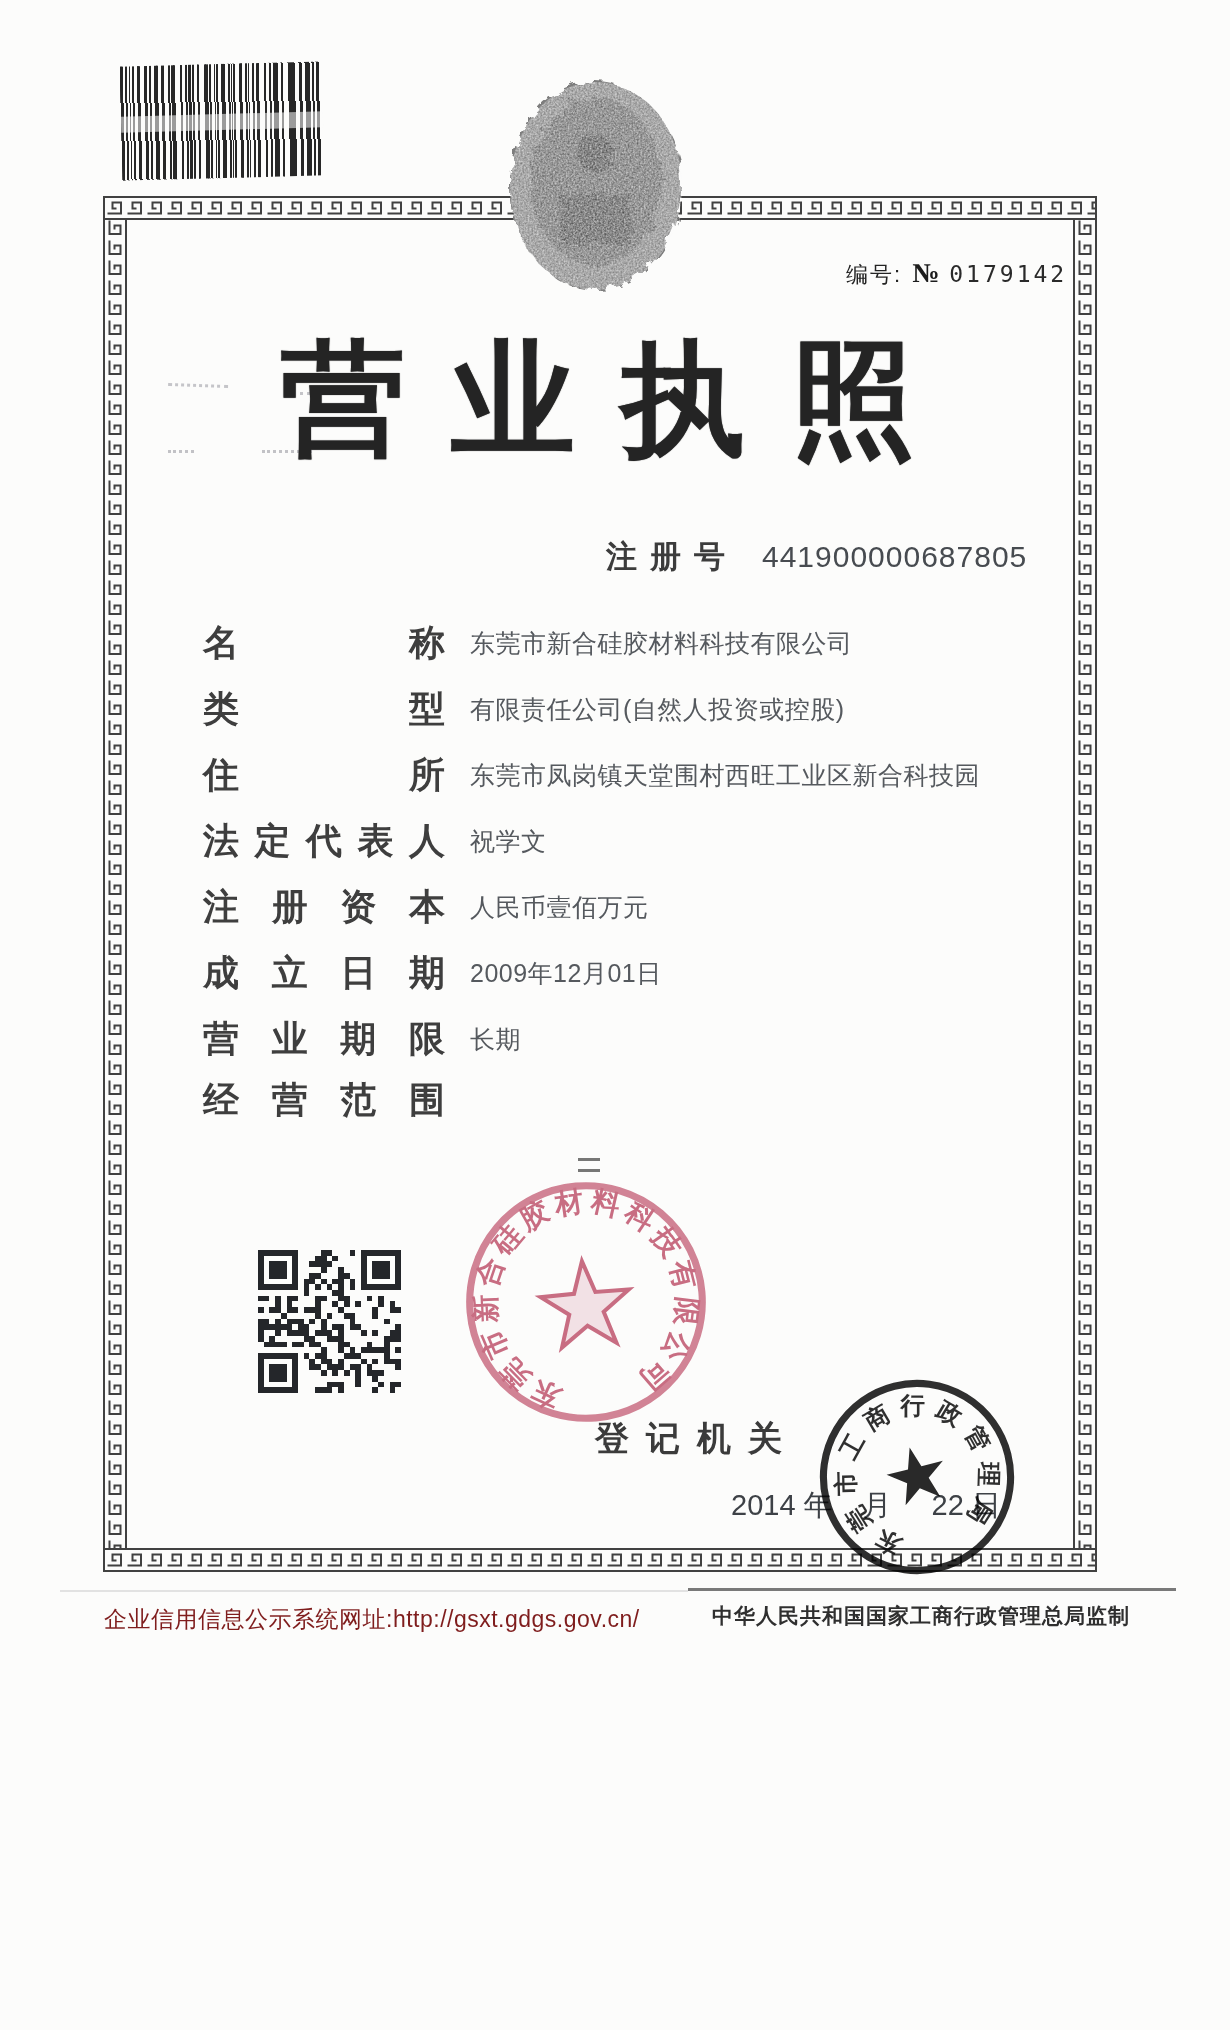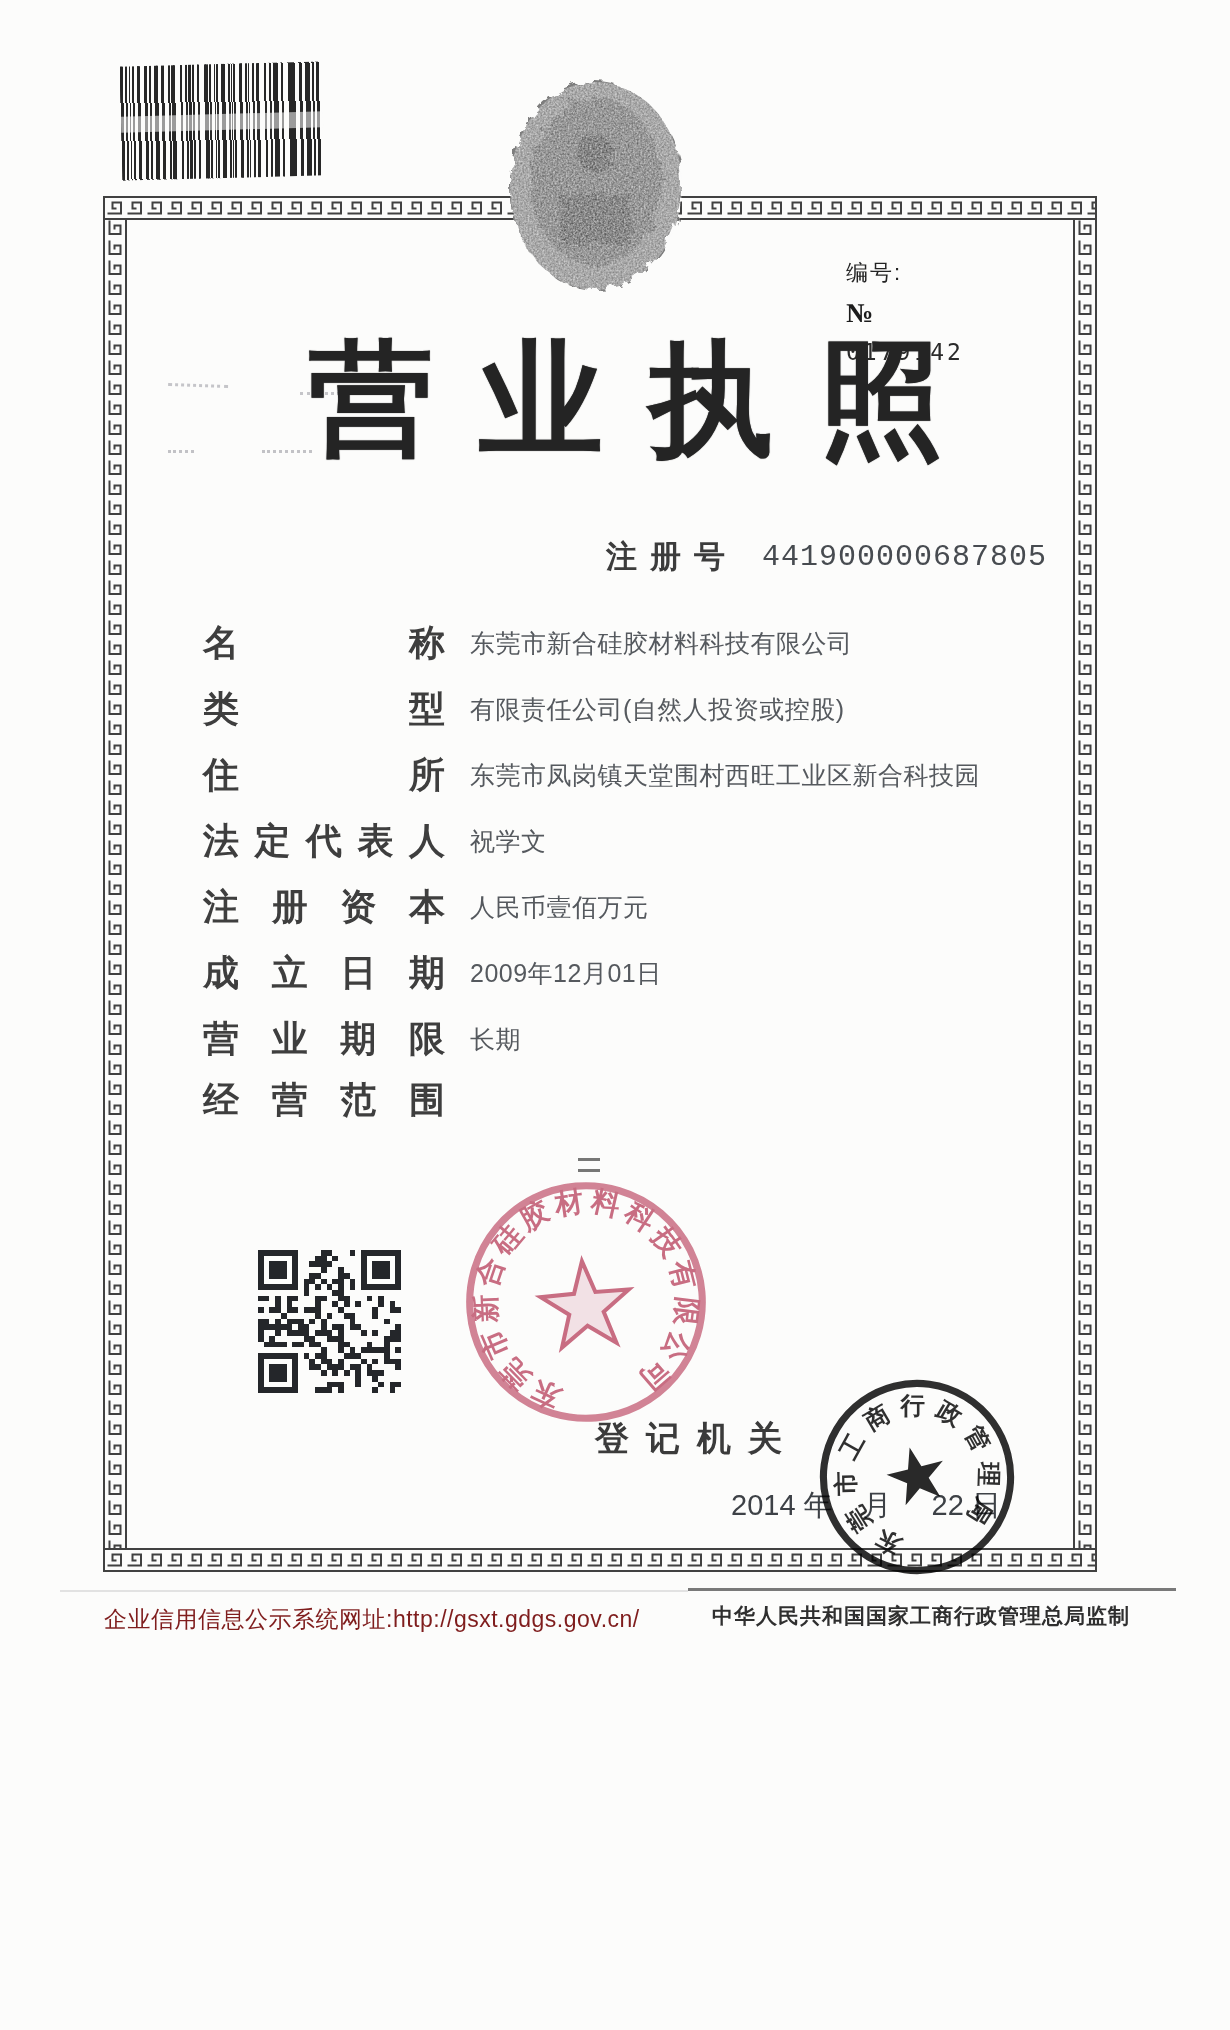--- a/index.html
+++ b/index.html
@@ -21,32 +21,32 @@
   .frame{position:absolute;left:103px;top:196px;width:990px;height:1372px;border:2px solid #414141;z-index:1;}
   .band{position:absolute;display:flex;overflow:hidden;}
   .band svg{flex:none;width:20px;height:20px;}
   .band-top{top:0;left:0;right:0;height:20px;border-bottom:2px solid #414141;}
   .band-bottom{bottom:0;left:0;right:0;height:20px;border-top:2px solid #414141;align-items:flex-end;}
   .band-left{top:20px;bottom:20px;left:0;width:20px;border-right:2px solid #414141;flex-direction:column;}
   .band-right{top:20px;bottom:20px;right:0;width:20px;border-left:2px solid #414141;flex-direction:column;}
   .band-left svg,.band-right svg{transform:rotate(90deg);}
 
   
-  .serial{position:absolute;left:846px;top:258px;display:flex;align-items:baseline;gap:10px;z-index:2;flex-direction:column;}
+  .serial{position:absolute;left:846px;top:258px;display:flex;align-items:baseline;gap:10px;z-index:2;}
   .serial .lab{font-size:22px;color:#232323;letter-spacing:2px;}
   .serial .no{font-size:27px;font-weight:700;font-family:"Liberation Serif","DejaVu Serif",serif;color:#1c1c1c;}
   .serial .num{font-size:23px;font-family:"DejaVu Sans Mono","Liberation Mono",monospace;color:#2a2a2a;letter-spacing:3px;}
 
   .big-title{position:absolute;left:103px;top:318px;width:990px;text-align:center;z-index:2;
     font-size:124px;font-weight:800;letter-spacing:46px;padding-left:46px;box-sizing:border-box;
-    color:#242424;text-shadow:0 0 1px #3a3a3a;margin-left:28px;}
+    color:#242424;text-shadow:0 0 1px #3a3a3a;}
 
   .reg-line{position:absolute;left:606px;top:536px;display:flex;align-items:center;gap:24px;z-index:2;}
   .reg-line .lab{font-size:31px;letter-spacing:13px;font-weight:600;color:#3c3c3c;}
-  .reg-line .num{font-size:30px;font-family:Liberation Mono, monospace;color:#474b50;letter-spacing:1px;}
+  .reg-line .num{font-size:30px;font-family:Liberation Sans, sans-serif;color:#474b50;letter-spacing:1px;}
 
   
   .fields{position:absolute;left:203px;top:610px;width:870px;display:flex;flex-direction:column;z-index:2;}
   .field-row{display:flex;align-items:center;height:66px;}
   .field-row.scope{align-items:flex-start;height:auto;margin-top:4px;}
   .field-label{width:242px;display:flex;justify-content:space-between;flex:none;
     font-size:36px;font-weight:600;color:#3e3e3e;}
   .field-value{margin-left:25px;font-size:25px;color:#55595e;letter-spacing:.5px;}
   .field-row.scope .field-value{width:558px;font-size:20px;line-height:1.24;color:#4c5157;letter-spacing:0;}
 

